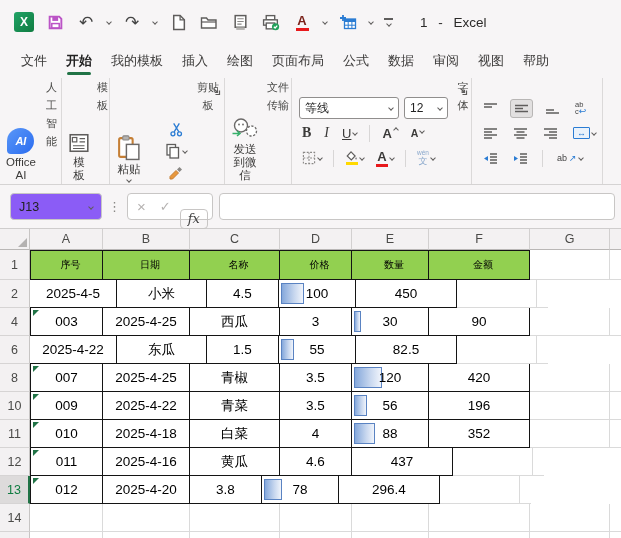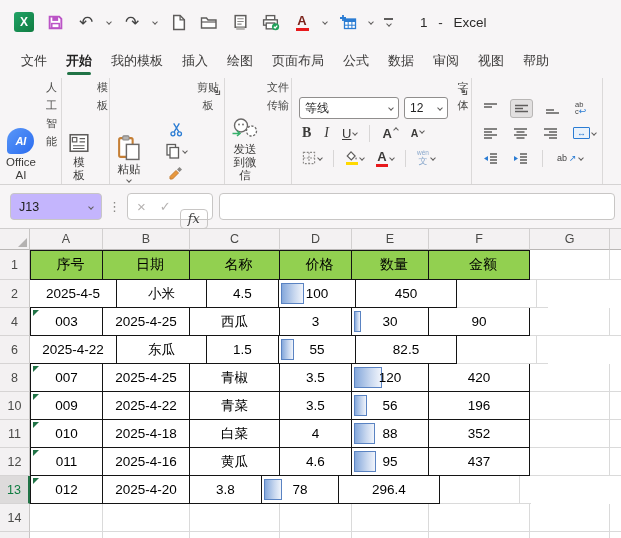--- a/index.html
+++ b/index.html
@@ -60,21 +60,21 @@
   .phon-top { font-size:6.5px; color:#8aa8cc; } .phon-bot { font-size:9px; color:#8aa8cc; }
   .merge-box { width:17px; height:12px; border:1.5px solid #2b7cd3; border-radius:1px; color:#2b7cd3;
     font-size:9px; display:flex; align-items:center; justify-content:center; line-height:1; background:#eaf2fb; }
   .wrap-icn { font-size:7.5px; line-height:7px; color:#444; text-align:left; }
   .wrap-icn .blue { color:#2b7cd3; font-size:9px; }
   .orient-icn { font-size:9px; color:#444; } .orient-icn .blue { color:#2b7cd3; }
 
   
   .formula-row { height:44px; display:flex; align-items:center; padding:0 6px 0 10px; gap:6px;
     border-bottom:1px solid #cfcdcd; background:#f7f5f6; }
-  .namebox { width:92px; height:27px; background:#c4b5fd; border:1px solid #c8c6c5; border-radius:4px;
+  .namebox { width:92px; height:27px; background:#8b5cf6; border:1px solid #c8c6c5; border-radius:4px;
     display:flex; align-items:center; justify-content:space-between; padding:0 8px; font-size:12.5px; color:#222; }
   .dots { color:#8a8886; font-size:13px; }
   .fxgroup { height:27px; border:1px solid #c8c6c5; border-radius:4px; background:#fff; display:flex;
     align-items:center; padding:0 4px; gap:4px; }
   .fx-x { color:#b5b2b1; font-size:15px; padding:0 5px; }
   .fx-ok { color:#b5b2b1; font-size:13px; padding:0 5px; }
   .fx-fx { border:1px solid #c8c6c5; border-radius:4px; padding:1px 7px 2px 7px; font-size:13px;
     font-style:italic; font-family:"DejaVu Serif","Liberation Serif",serif; color:#444;margin-top:24px; }
   .fbar-input { flex:1; height:27px; background:#fff; border:1px solid #c8c6c5; border-radius:4px;
     font-size:12.5px; padding:0 8px; display:flex; align-items:center; color:#222; }
@@ -89,21 +89,21 @@
     border-right:1px solid #d2d0d0; border-bottom:1px solid #b9b7b6; flex:none; }
   .grid-row { display:flex; }
   .rowhead { width:30px; background:#f3f1f2; display:flex; align-items:center; justify-content:center;
     font-size:12.5px; color:#4a4a48; border-right:1px solid #c7c5c4; border-bottom:1px solid #d6d4d4; flex:none; }
   .rowhead.sel { background:#dddbdb; color:#107c41; border-right:2px solid #217346; }
   .cell { display:flex; align-items:center; justify-content:center; font-size:13.5px; color:#000;
     position:relative; flex:none; background:#fff; }
   .tb { border-right:1.5px solid #141414; border-bottom:1.5px solid #141414; }
   .tb.first { border-left:1.5px solid #141414; }
   .hdrrow .tb { border-top:1.5px solid #141414; }
-  .hdrcell { background:#92D050; font-size:14px; color:#000;padding-left:8px; }
+  .hdrcell { background:#92D050; font-size:10px; color:#000;padding-left:8px; }
   .gline { border-right:1px solid #dadada; border-bottom:1px solid #dadada; }
   .norb { border-right:none; }
   .w-a{width:73px} .w-b{width:87px} .w-c{width:90px} .w-d{width:72px} .w-e{width:77px}
   .w-f{width:101px} .w-g{width:80px} .w-rest{width:11px}
   .tri { position:absolute; left:1.5px; top:1.5px; width:0; height:0;
     border-top:6px solid #217346; border-right:6px solid transparent; }
   .databar { position:absolute; left:2px; top:3px; bottom:3px; border:1px solid #5A83C2;
     background:linear-gradient(to right,#85A8DB 0%,#c9d8ef 60%,#f0f4fb 100%); }
   .cv { position:relative; z-index:1; }
   .row-h { height:28px; } .row-h1 { height:30px; }
@@ -630,24 +630,20 @@
         </div>
     <div class="cell tb w-b">
           <span class="cv">2025-4-16</span>
         </div>
     <div class="cell tb w-c">
           <span class="cv">黄瓜</span>
         </div>
     <div class="cell tb w-d">
           <span class="cv">4.6</span>
         </div>
-    <div class="cell tb w-e">
-          <span class="databar" style="width: 22px;"></span>
-          <span class="cv">95</span>
-        </div>
     <div class="cell tb w-f">
           <span class="cv">437</span>
         </div>
     <div class="cell gline w-g"></div>
     <div class="cell gline norb w-rest"></div>
   </div>
 
   <div class="grid-row row-h">
     <div class="rowhead rh sel">13</div>
     <div class="cell tb first w-a">

